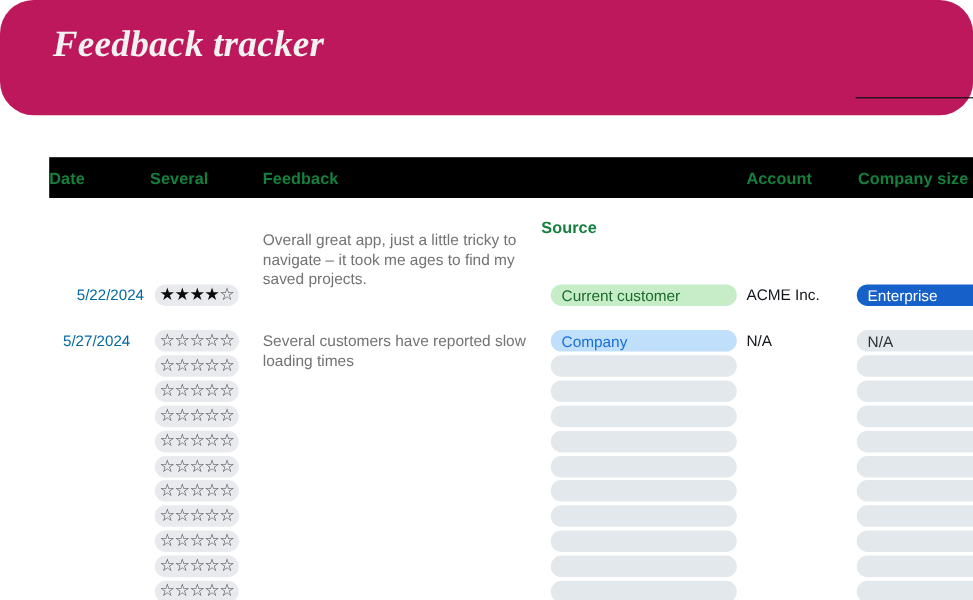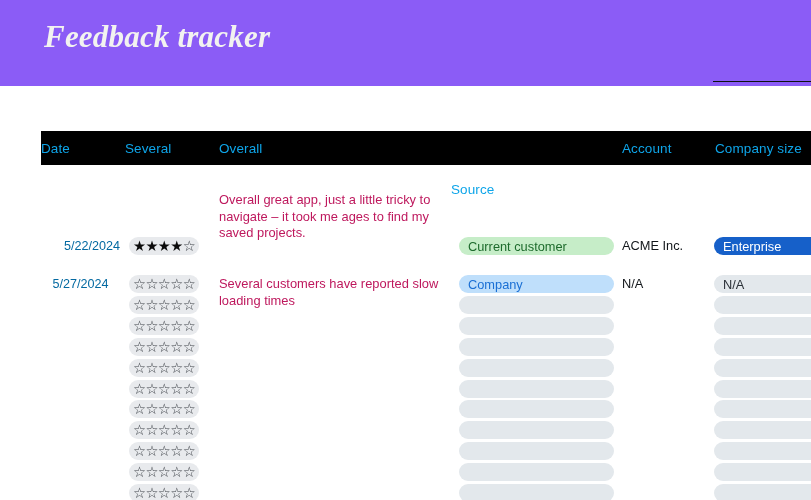--- a/index.html
+++ b/index.html
@@ -14,22 +14,23 @@
     font-family: "Liberation Sans", sans-serif;
     -webkit-font-smoothing: antialiased;
   }
 
   
   .app-banner {
     position: absolute;
     left: 0;
     top: 0;
     width: 811px;
-    height: 86px;
-    background: #8b5cf6;
+    height: 96px;
+    background: #be185d;
+    border-radius: 28px;
   }
   .app-title {
     position: absolute;
     left: 44px;
     top: 19px;
     font-family: "Liberation Serif", "DejaVu Serif", serif;
     font-style: italic;
     font-weight: 700;
     font-size: 31px;
     letter-spacing: 0.2px;
@@ -55,22 +56,22 @@
 
   .table-head {
     position: relative;
     height: 34px;
     background: #000000;
   }
   .th {
     position: absolute;
     top: 10px;
     font-size: 13.5px;
-    font-weight: 400;
-    color: #0ea5e9;
+    font-weight: 700;
+    color: #15803d;
     letter-spacing: 0.1px;
     white-space: nowrap;
   }
   .th-date      { left: 0px; }
   .th-rating    { left: 84px; }
   .th-comments  { left: 178px; }
   .th-source    { left: 410px; margin-top: 41px; }
   .th-account   { left: 581px; }
   .th-company   { left: 674px; }
 
@@ -117,21 +118,21 @@
     letter-spacing: -0.6px;
   }
   .star.empty { color: #3a3f45; }
 
   .cell-comment {
     position: absolute;
     left: 178px;
     width: 228px;
     font-size: 12.9px;
     line-height: 16.5px;
-    color: #be185d;
+    color: #737373;
   }
 
   .pill {
     position: absolute;
     height: 18px;
     border-radius: 10px;
     display: flex;
     align-items: center;
     padding: 0 9px;
     font-size: 12.8px;
@@ -162,21 +163,21 @@
 <div class="app-banner">
   <div class="app-title">Feedback tracker</div>
 </div>
 <div class="banner-edge"></div>
 
 <div class="sheet">
 
   <div class="table-head">
     <div class="th th-date">Date</div>
     <div class="th th-rating">Several</div>
-    <div class="th th-comments">Overall</div>
+    <div class="th th-comments">Feedback</div>
     <div class="th th-source">Source</div>
     <div class="th th-account">Account</div>
     <div class="th th-company">Company size</div>
   </div>
 
   <div class="table-body" id="table-body">
       <div class="row" style="top: 72px;">
         <div class="cell-date" style="top: 2px;">5/22/2024</div>
         <div class="stars">
           <span class="star">★</span>

